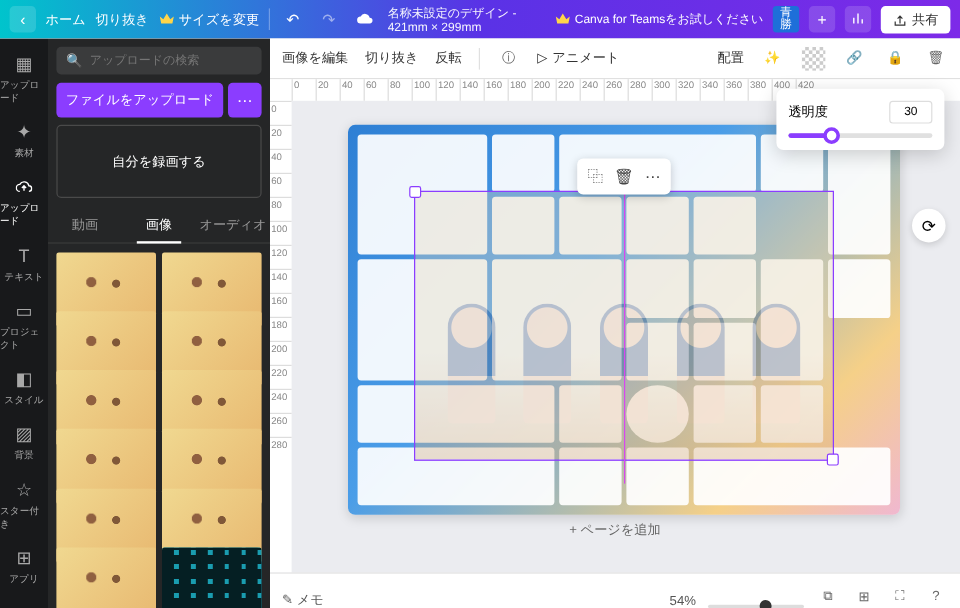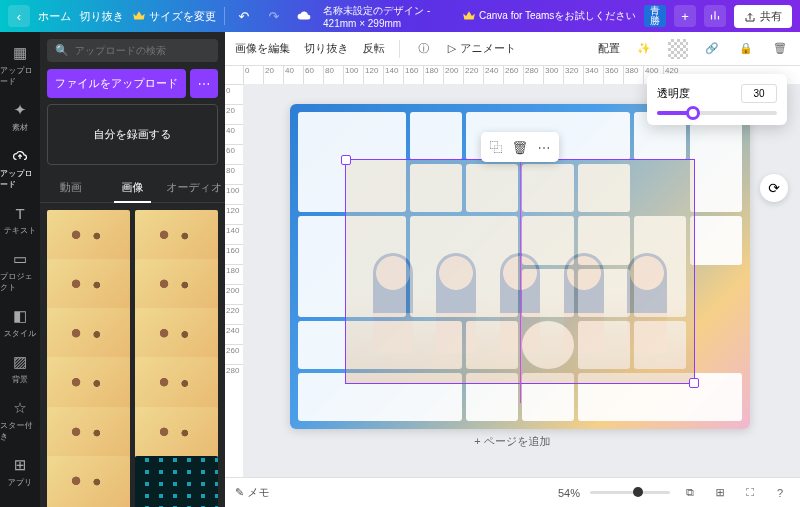--- a/index.html
+++ b/index.html
@@ -59,21 +59,21 @@
 .float-tb{position:absolute;top:-28px;left:50%;transform:translateX(-50%);background:#fff;border-radius:5px;box-shadow:0 2px 8px rgba(0,0,0,.2);display:flex;padding:4px;gap:2px}
 .ft-btn{width:22px;height:22px;display:flex;align-items:center;justify-content:center;border-radius:3px;cursor:pointer;font-size:13px;color:#444}
 .opac-pop{position:absolute;right:13px;top:42px;width:140px;background:#fff;border-radius:6px;box-shadow:0 4px 16px rgba(0,0,0,.18);padding:10px;z-index:10}
 .opac-row{display:flex;align-items:center;gap:8px;margin-bottom:8px}
 .opac-val{width:36px;border:1px solid #ddd;border-radius:3px;padding:3px;text-align:center;font-size:10px}
 .slider{height:4px;background:#e0e0e0;border-radius:2px;position:relative}
 .slider-f{position:absolute;left:0;width:30%;height:100%;background:#8b3dff;border-radius:2px}
 .slider-t{position:absolute;left:30%;top:-5px;width:14px;height:14px;background:#fff;border:3px solid #8b3dff;border-radius:50%;transform:translateX(-50%)}
 .sync{position:absolute;right:12px;top:90px;width:28px;height:28px;background:#fff;border-radius:50%;box-shadow:0 2px 6px rgba(0,0,0,.15);display:flex;align-items:center;justify-content:center;font-size:14px}
 .addpg{position:absolute;left:50%;bottom:28px;transform:translateX(-50%);font-size:11px;color:#666}
-.footer{height:30px;background:#fff;display:flex;align-items:center;padding:0 10px;gap:10px;font-size:11px;color:#555;border-top:1px solid #e0e0e0}
+.footer{height:30px;background:#fff;display:flex;align-items:flex-end;padding:0 10px;gap:10px;font-size:11px;color:#555;border-top:1px solid #e0e0e0}
 .ft-sp{flex:1}
 .zslide{width:80px;height:3px;background:#ddd;border-radius:2px;position:relative}
 .zslide::after{content:'';position:absolute;left:54%;top:-4px;width:10px;height:10px;background:#333;border-radius:50%}
 svg{width:14px;height:14px}
 </style>
 </head>
 <body>
 
 <div class="topbar">
   <div class="tb-ico h">‹</div>

